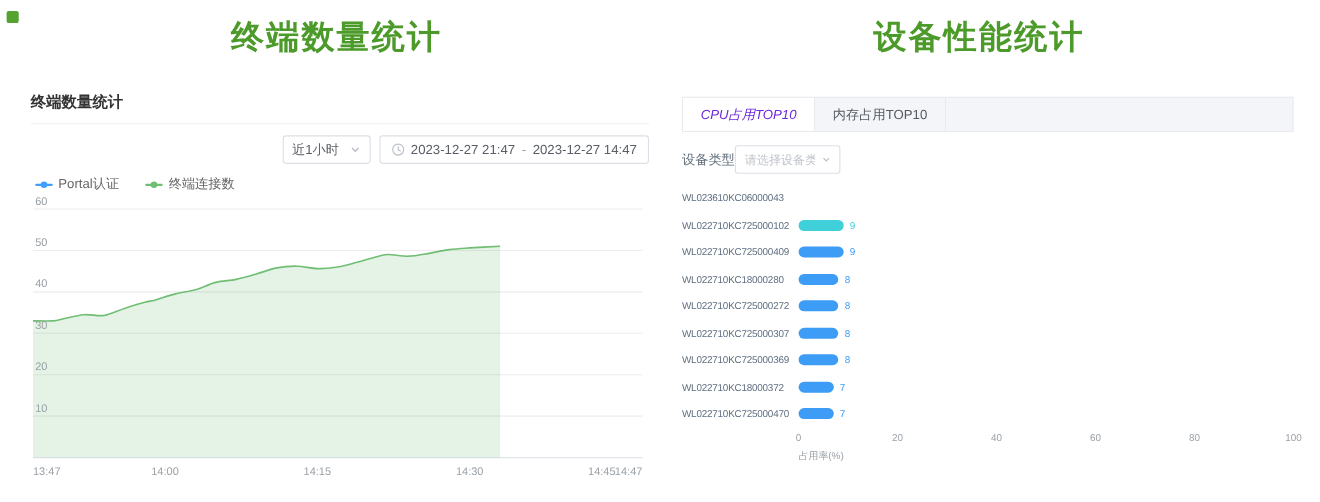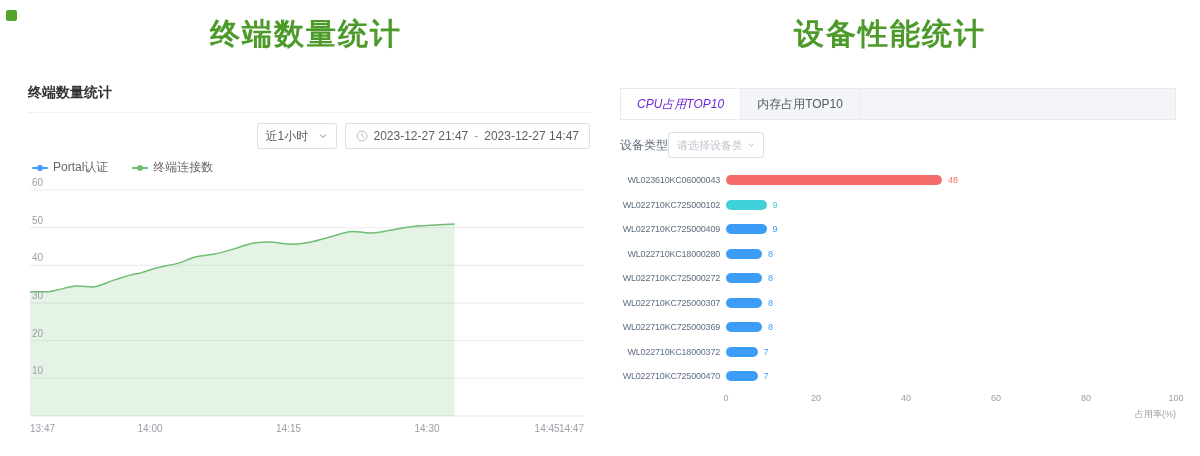--- a/index.html
+++ b/index.html
@@ -48,31 +48,31 @@
   .tab { padding:0 16px; height:30px; line-height:30px; border-right:1px solid #e8eaee; cursor:pointer; white-space:nowrap; }
   .tab.active { background:#fff; color:#6d28d9;font-style:italic; }
 
   .device-row { position:absolute; left:24px; top:132px; display:flex; align-items:center;
                 font-size:12px; color:#5f6b79; }
   .device-select { width:96px; }
   .device-select .placeholder { font-size:11px; color:#c0c4cc; white-space:nowrap; overflow:hidden; }
 
   .bar-chart { position:absolute; left:24px; top:168px; width:556px; }
   .bar-row { display:flex; align-items:center; height:24.5px; }
-  .bar-label { width:100px; flex:none; text-align:right; font-size:9px; color:#5f6f81;
+  .bar-label { width:100px; flex:none; text-align:left; font-size:9px; color:#5f6f81;
                margin-right:6px; white-space:nowrap; letter-spacing:-0.2px; }
   .bar-track { flex:1; display:flex; align-items:center; position:relative; height:100%; }
   .bar { height:10px; border-radius:5px; flex:none; }
   .bar-value { font-size:9px; margin-left:6px; }
 
   .bar-axis-wrap { margin-top:4px; }
   .bar-axis { position:relative; margin-left:106px; height:12px; }
   .bar-axis .tick { position:absolute; top:0; transform:translateX(-50%);
                     font-size:9px; color:#9aa0a6; }
-  .x-axis-title { margin-left:106px; text-align:right; font-size:9px; color:#9aa0a6; margin-top:3px; }
+  .x-axis-title { margin-left:106px; text-align:left; font-size:9px; color:#9aa0a6; margin-top:3px; }
 </style>
 </head>
 <body>
 
 <div class="page">
   <span class="corner-icon"></span>
 
   <section class="half left">
     <h1 class="big-title">终端数量统计</h1>
 
@@ -158,24 +158,20 @@
         <svg width="10" height="10" viewBox="0 0 10 10">
             <path d="M2 3.5l3 3 3-3" stroke="#b6bcc6" fill="none" stroke-width="1.2"></path>
           </svg>
       </div>
     </div>
 
     <div class="bar-chart">
       <div id="bar-rows">
           <div class="bar-row">
             <div class="bar-label">WL023610KC06000043</div>
-            <div class="bar-track">
-              <div class="bar" style="width:48%;background:#F56C6C"></div>
-              <span class="bar-value" style="color:#F56C6C">48</span>
-            </div>
           </div>
           <div class="bar-row">
             <div class="bar-label">WL022710KC725000102</div>
             <div class="bar-track">
               <div class="bar" style="width:9%;background:#3FD0D9"></div>
               <span class="bar-value" style="color:#3FD0D9">9</span>
             </div>
           </div>
           <div class="bar-row">
             <div class="bar-label">WL022710KC725000409</div>

